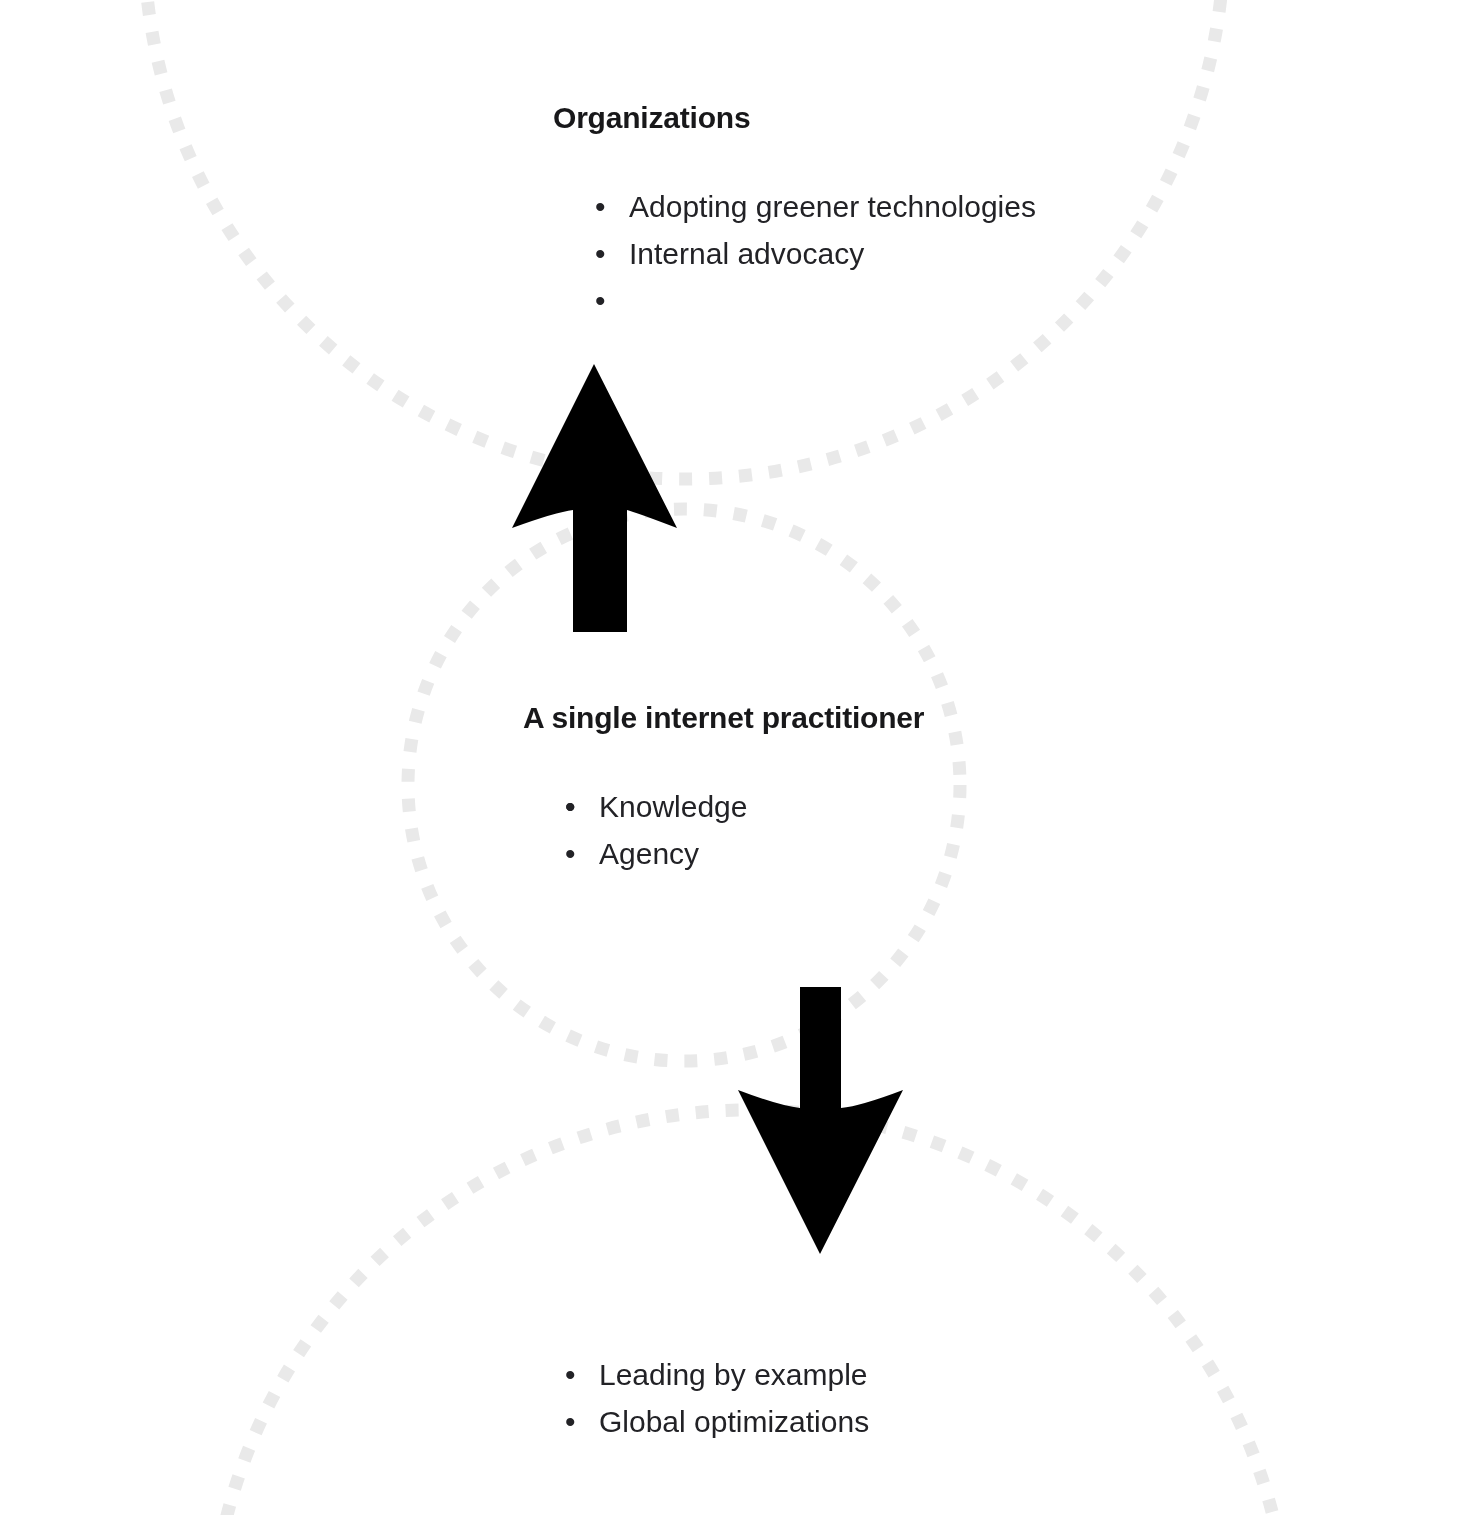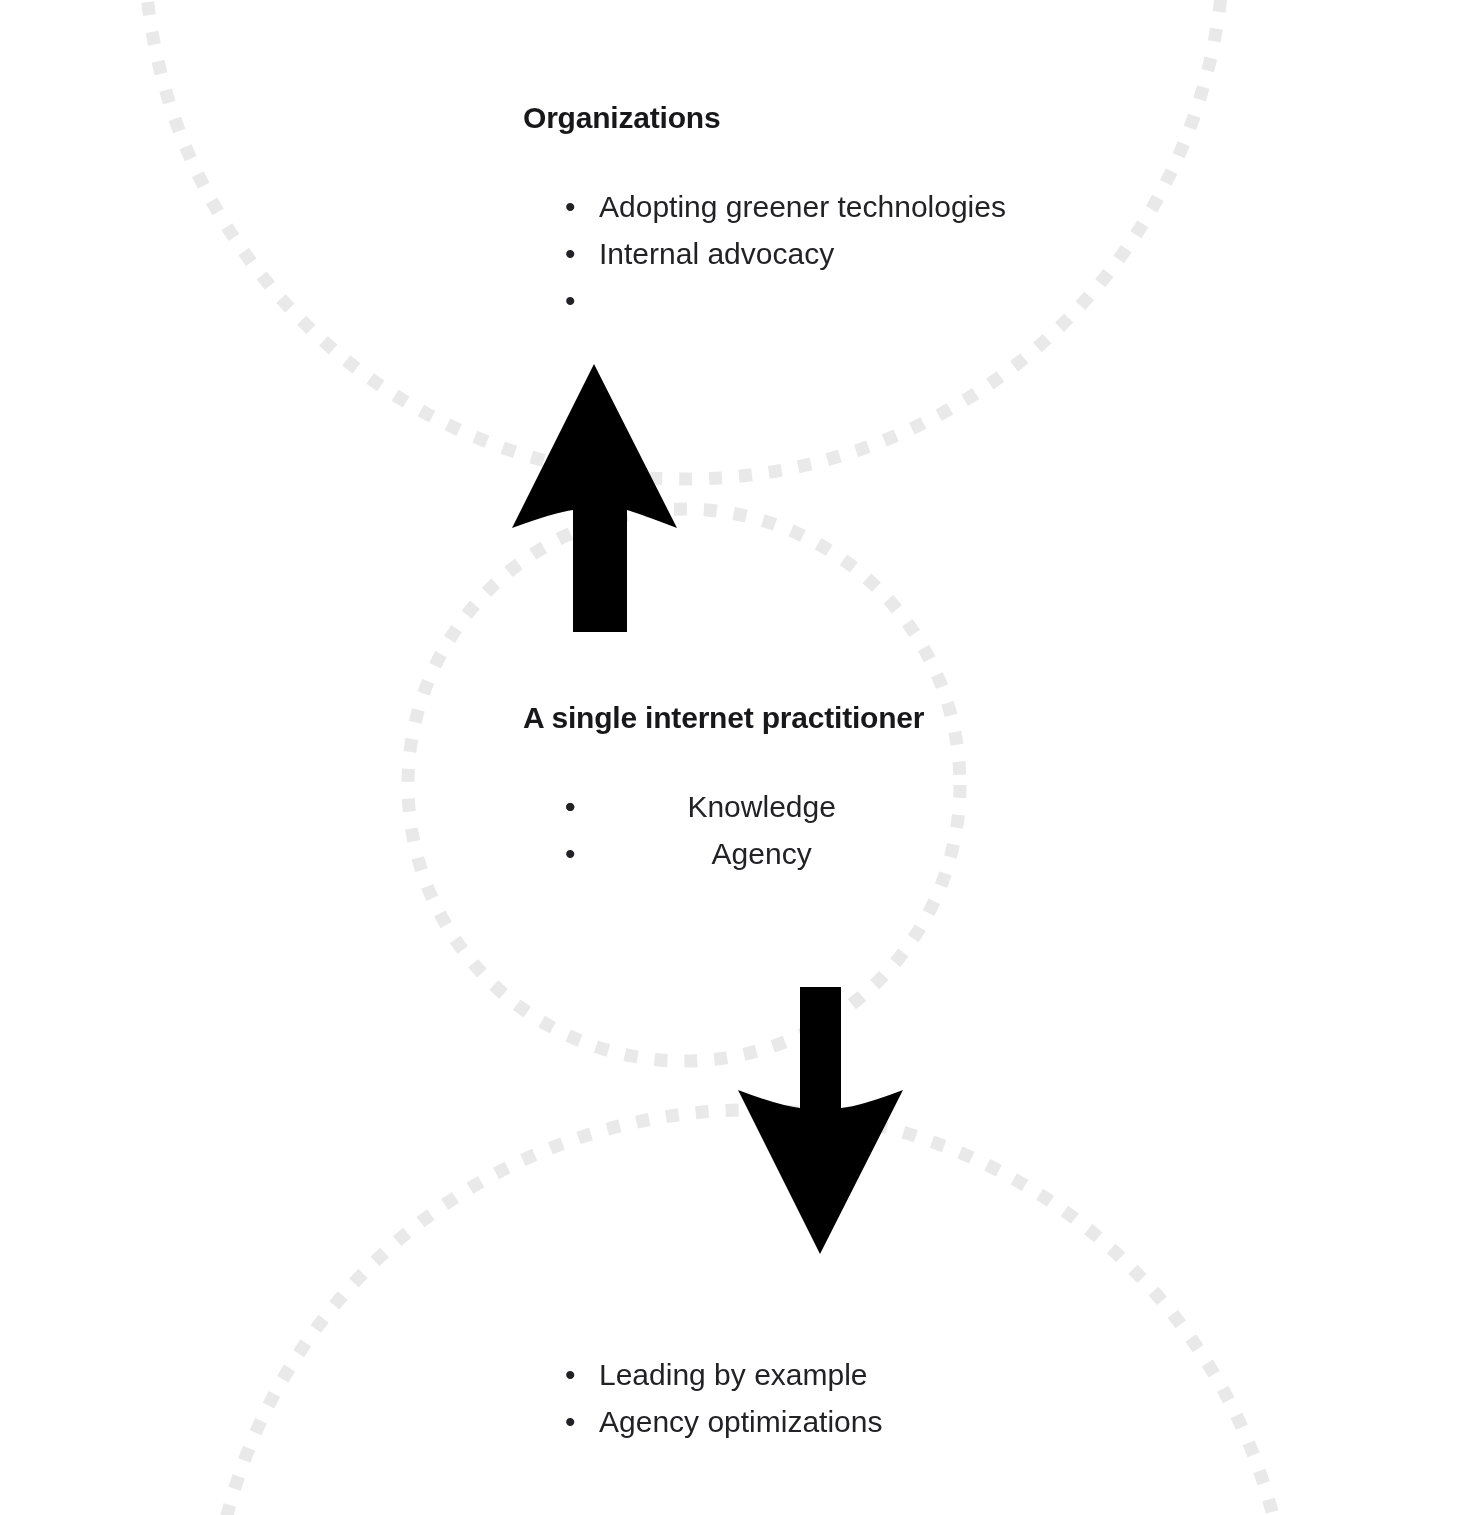--- a/index.html
+++ b/index.html
@@ -62,31 +62,30 @@
   .bullet-item .bullet-dot {
     position: absolute;
     left: 0px;
     top: 0px;
     font-size: 30px;
     line-height: 47px;
     color: #222226;
   }
   
   #group-organizations {
-    left: 523px;
+    left: 553px;
     top: 101px;
   }
   #group-organizations .bullet-list {
     margin-top: 48px;
     margin-left: 42px;
   }
   #group-practitioner {
     left: 523px;
     top: 701px;
-    text-align: center;
   }
   #group-practitioner .bullet-list {
     margin-top: 48px;
     margin-left: 42px;
   }
   #group-users {
     left: 523px;
     top: 1303px;
   }
   #group-users .bullet-list {
@@ -161,18 +160,18 @@
   </div>
 
   <div class="group" id="group-users">
     <ul class="bullet-list">
       <li class="bullet-item">
         <span class="bullet-dot">•</span>
         <span>Leading by example</span>
       </li>
       <li class="bullet-item">
         <span class="bullet-dot">•</span>
-        <span>Agency optimizations</span>
+        <span>Global optimizations</span>
       </li>
     </ul>
   </div>
 
 </div>
 
 </body></html>

